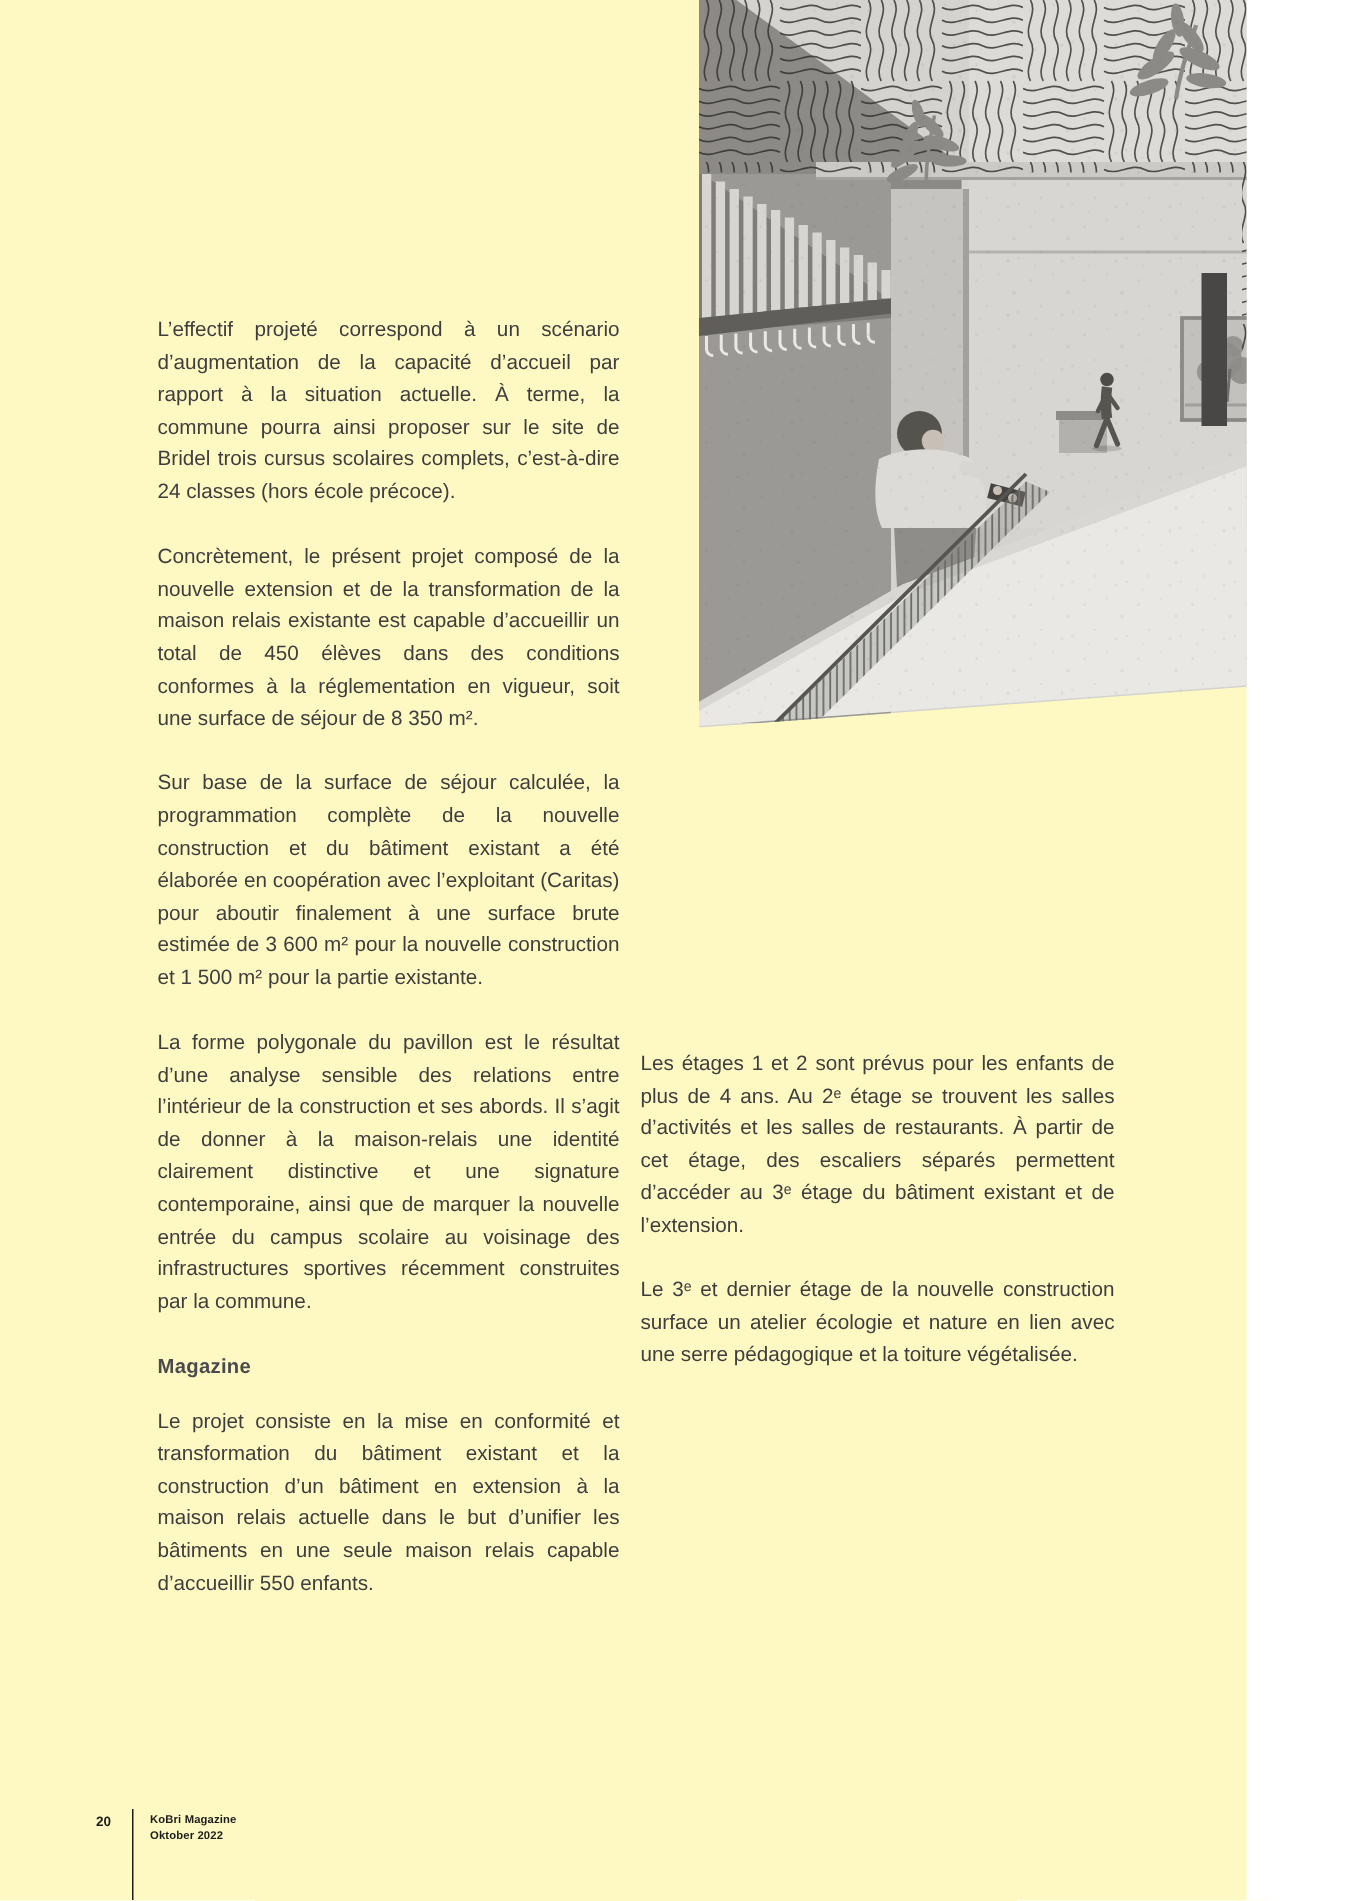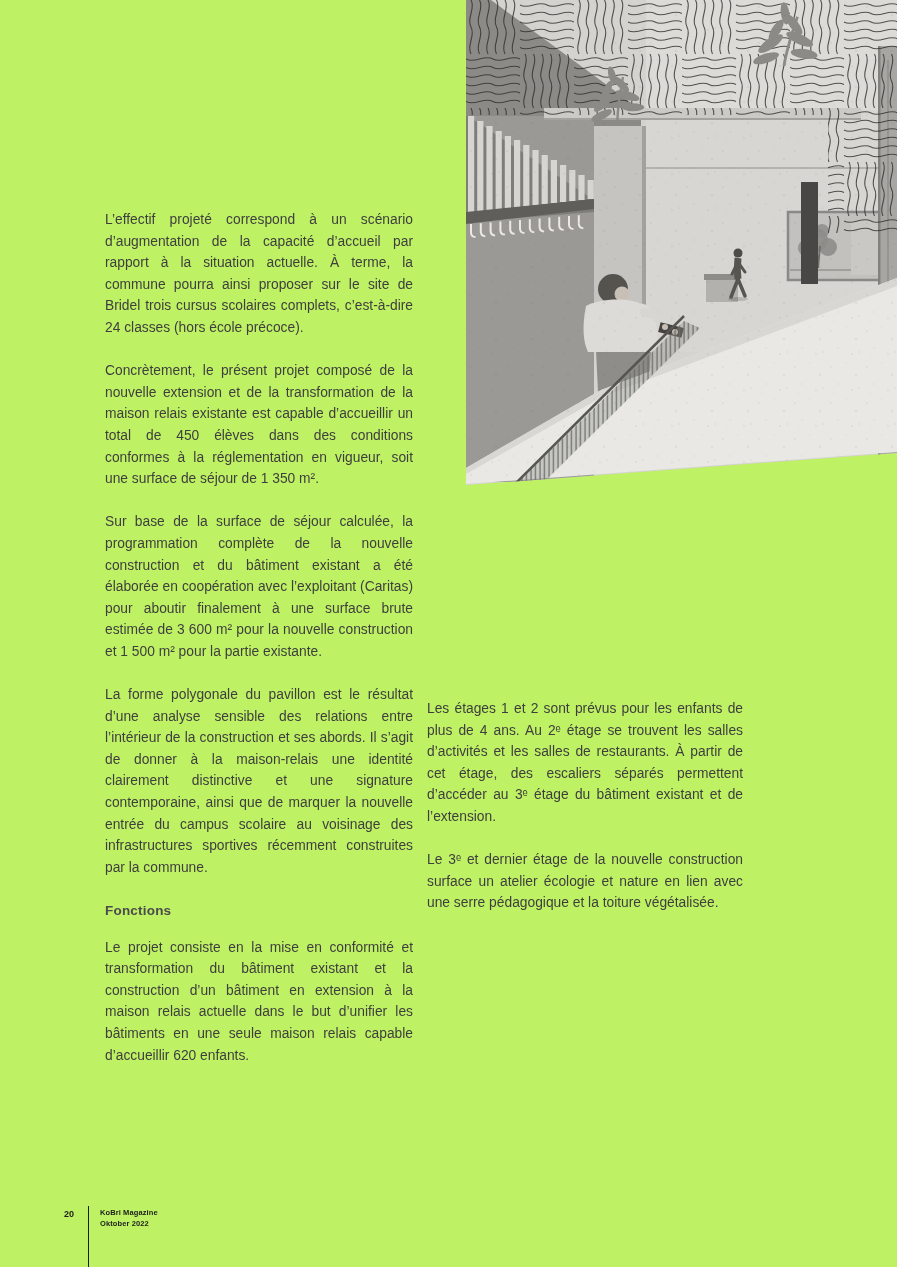--- a/index.html
+++ b/index.html
@@ -1,20 +1,20 @@
 <!DOCTYPE html>
 <html><head>
 <meta charset="utf-8">
 <style>
   * { margin:0; padding:0; box-sizing:border-box; }
   html,body { background:#ffffff; }
   .page {
     position:relative;
-    width:897px; height:1267px;
-    background:#bef264;
+    width:831px; height:1267px;
+    background:#fef9c3;
     font-family:"Liberation Sans","DejaVu Sans",sans-serif;
     overflow:hidden;
   }
   .col {
     position:absolute;
     font-size:13.8px;
     line-height:21.6px;
     color:#3f3e3e;
     text-align:justify;
   }
@@ -204,25 +204,25 @@
         <use href="#branch" transform="translate(318,28) scale(1.12)"></use>
         <use href="#branch" transform="translate(147,88) scale(0.95) rotate(-8)"></use>
 
         <rect x="0" y="0" width="431" height="492" fill="url(#spk)" opacity=".6"></rect>
       </g>
     </svg>
   </div>
 
   <div class="col col-left">
     <p>L’effectif projeté correspond à un scénario d’augmentation de la capacité d’accueil par rapport à la situation actuelle. À terme, la commune pourra ainsi proposer sur le site de Bridel trois cursus scolaires complets, c’est-à-dire 24 classes (hors école précoce).</p>
-    <p>Concrètement, le présent projet composé de la nouvelle extension et de la transformation de la maison relais existante est capable d’accueillir un total de 450 élèves dans des conditions conformes à la réglementation en vigueur, soit une surface de séjour de 1 350 m².</p>
+    <p>Concrètement, le présent projet composé de la nouvelle extension et de la transformation de la maison relais existante est capable d’accueillir un total de 450 élèves dans des conditions conformes à la réglementation en vigueur, soit une surface de séjour de 8 350 m².</p>
     <p>Sur base de la surface de séjour calculée, la programmation complète de la nouvelle construction et du bâtiment existant a été élaborée en coopération avec l’exploitant (Caritas) pour aboutir finalement à une surface brute estimée de 3 600 m² pour la nouvelle construction et 1 500 m² pour la partie existante.</p>
     <p>La forme polygonale du pavillon est le résultat d’une analyse sensible des relations entre l’intérieur de la construction et ses abords. Il s’agit de donner à la maison-relais une identité clairement distinctive et une signature contemporaine, ainsi que de marquer la nouvelle entrée du campus scolaire au voisinage des infrastructures sportives récemment construites par la commune.</p>
-    <h3 class="section-heading">Fonctions</h3>
-    <p>Le projet consiste en la mise en conformité et transformation du bâtiment existant et la construction d’un bâtiment en extension à la maison relais actuelle dans le but d’unifier les bâtiments en une seule maison relais capable d’accueillir 620 enfants.</p>
+    <h3 class="section-heading">Magazine</h3>
+    <p>Le projet consiste en la mise en conformité et transformation du bâtiment existant et la construction d’un bâtiment en extension à la maison relais actuelle dans le but d’unifier les bâtiments en une seule maison relais capable d’accueillir 550 enfants.</p>
   </div>
 
   <div class="col col-right">
     <p>Les étages 1 et 2 sont prévus pour les enfants de plus de 4 ans. Au 2ᵉ étage se trouvent les salles d’activités et les salles de restaurants. À partir de cet étage, des escaliers séparés permettent d’accéder au 3ᵉ étage du bâtiment existant et de l’extension.</p>
     <p>Le 3ᵉ et dernier étage de la nouvelle construction surface un atelier écologie et nature en lien avec une serre pédagogique et la toiture végétalisée.</p>
   </div>
 
   <div class="footer-pagenum">20</div>
   <div class="footer-rule"></div>
   <div class="footer-info">

